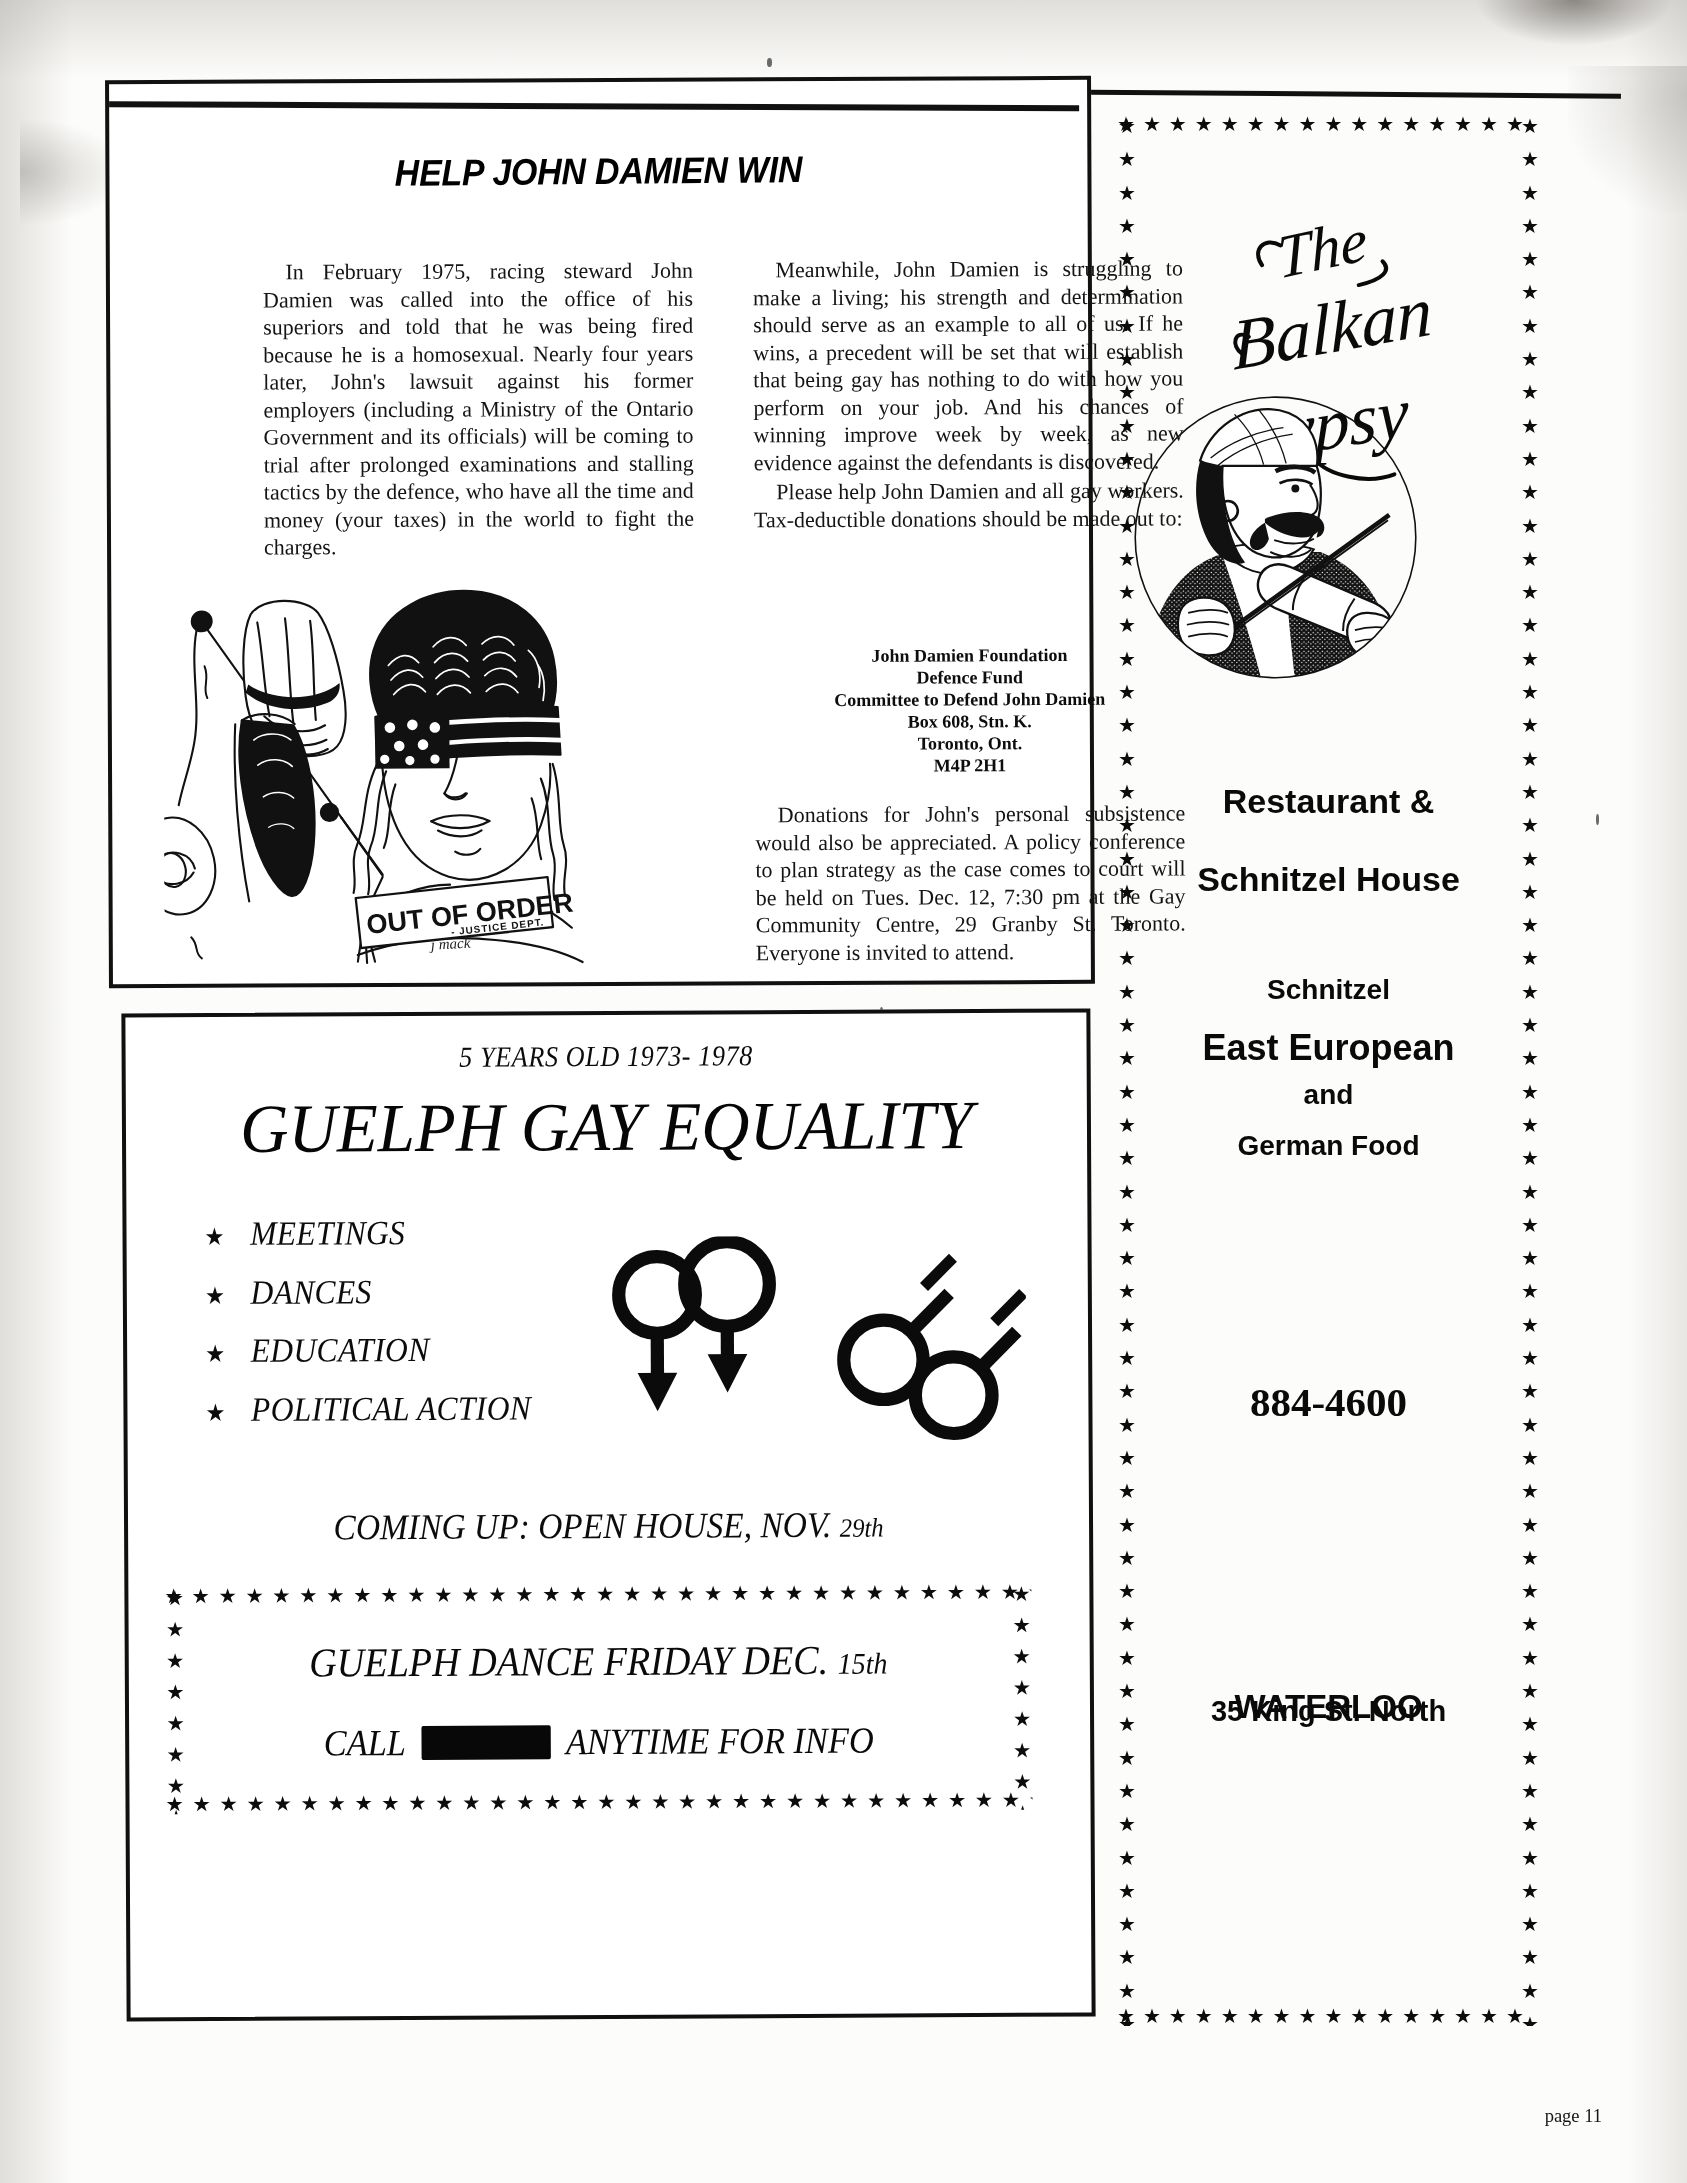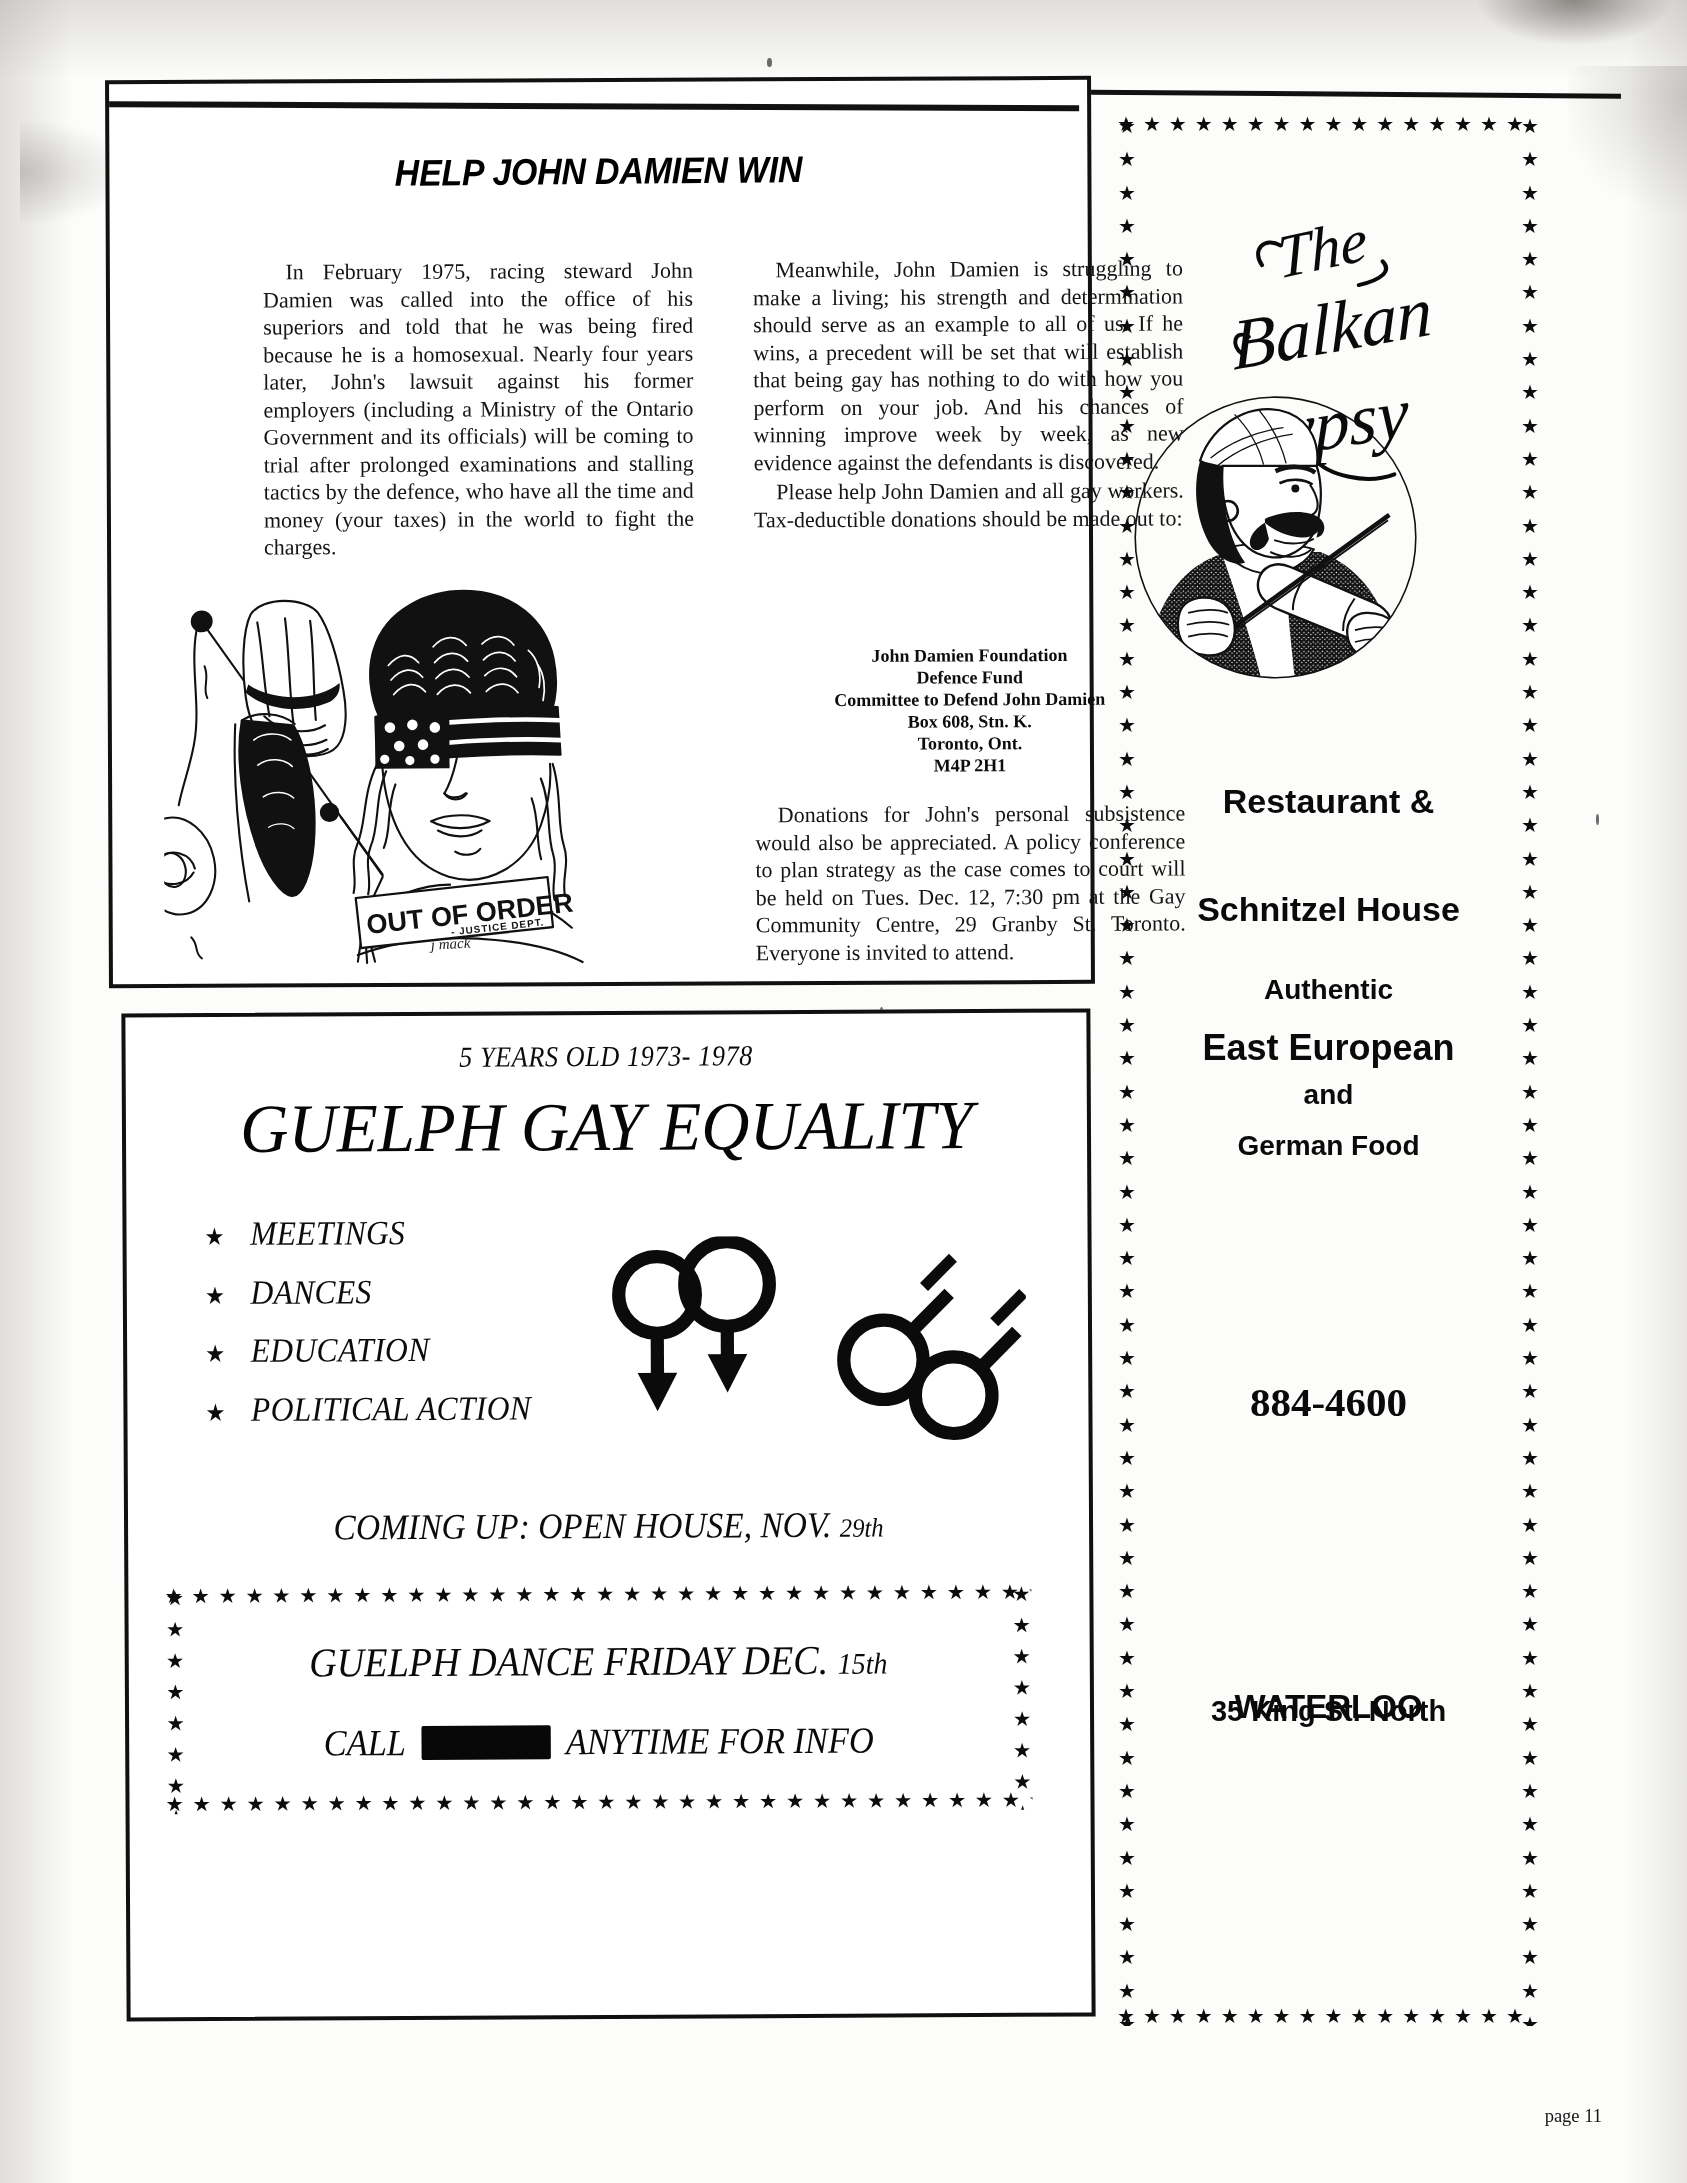--- a/index.html
+++ b/index.html
@@ -304,21 +304,21 @@
   .balkan-line {
     position: absolute;
     left: 0; width: 423px;
     text-align: center;
     font-family: "Liberation Sans", sans-serif;
     font-weight: bold;
     color: #0a0a0a;
     white-space: nowrap;
   }
   #balkan-l1 { top: 668px; font-size: 34px; }
-  #balkan-l2 { top: 776px; font-size: 34px; }
+  #balkan-l2 { top: 746px; font-size: 34px; }
   #balkan-l3 { top: 860px; font-size: 28px; }
   #balkan-l4 { top: 913px; font-size: 36px; }
   #balkan-l5 { top: 965px; font-size: 28px; text-align: center; }
   #balkan-l6 { top: 1016px; font-size: 28px; }
   #balkan-phone { top: 1264px; font-size: 41px; letter-spacing: 0px; font-family: Liberation Serif, serif; }
   #balkan-addr1 { top: 1581px; font-size: 29px; }
   #balkan-addr2 { top: 1574px; font-size: 33px; }
 
   
   #page-number {
@@ -661,21 +661,21 @@
             <path d="M352 390 C 372 384, 396 384, 412 390"></path>
             <path d="M352 408 C 372 402, 396 402, 412 408"></path>
           </g>
         </g>
         <ellipse cx="232" cy="250" rx="212" ry="212" fill="none" stroke="#111" stroke-width="2.4"></ellipse>
       </svg>
     </div>
 
     <div class="balkan-line" id="balkan-l1">Restaurant &amp;</div>
     <div class="balkan-line" id="balkan-l2">Schnitzel House</div>
-    <div class="balkan-line" id="balkan-l3">Authentic</div>
+    <div class="balkan-line" id="balkan-l3">Schnitzel</div>
     <div class="balkan-line" id="balkan-l4">East European</div>
     <div class="balkan-line" id="balkan-l5">and</div>
     <div class="balkan-line" id="balkan-l6">German Food</div>
     <div class="balkan-line" id="balkan-phone">884-4600</div>
     <div class="balkan-line" id="balkan-addr1">35 King St. North</div>
     <div class="balkan-line" id="balkan-addr2">WATERLOO</div>
   </div>
 
   <div id="page-number">page 11</div>
 </div>

